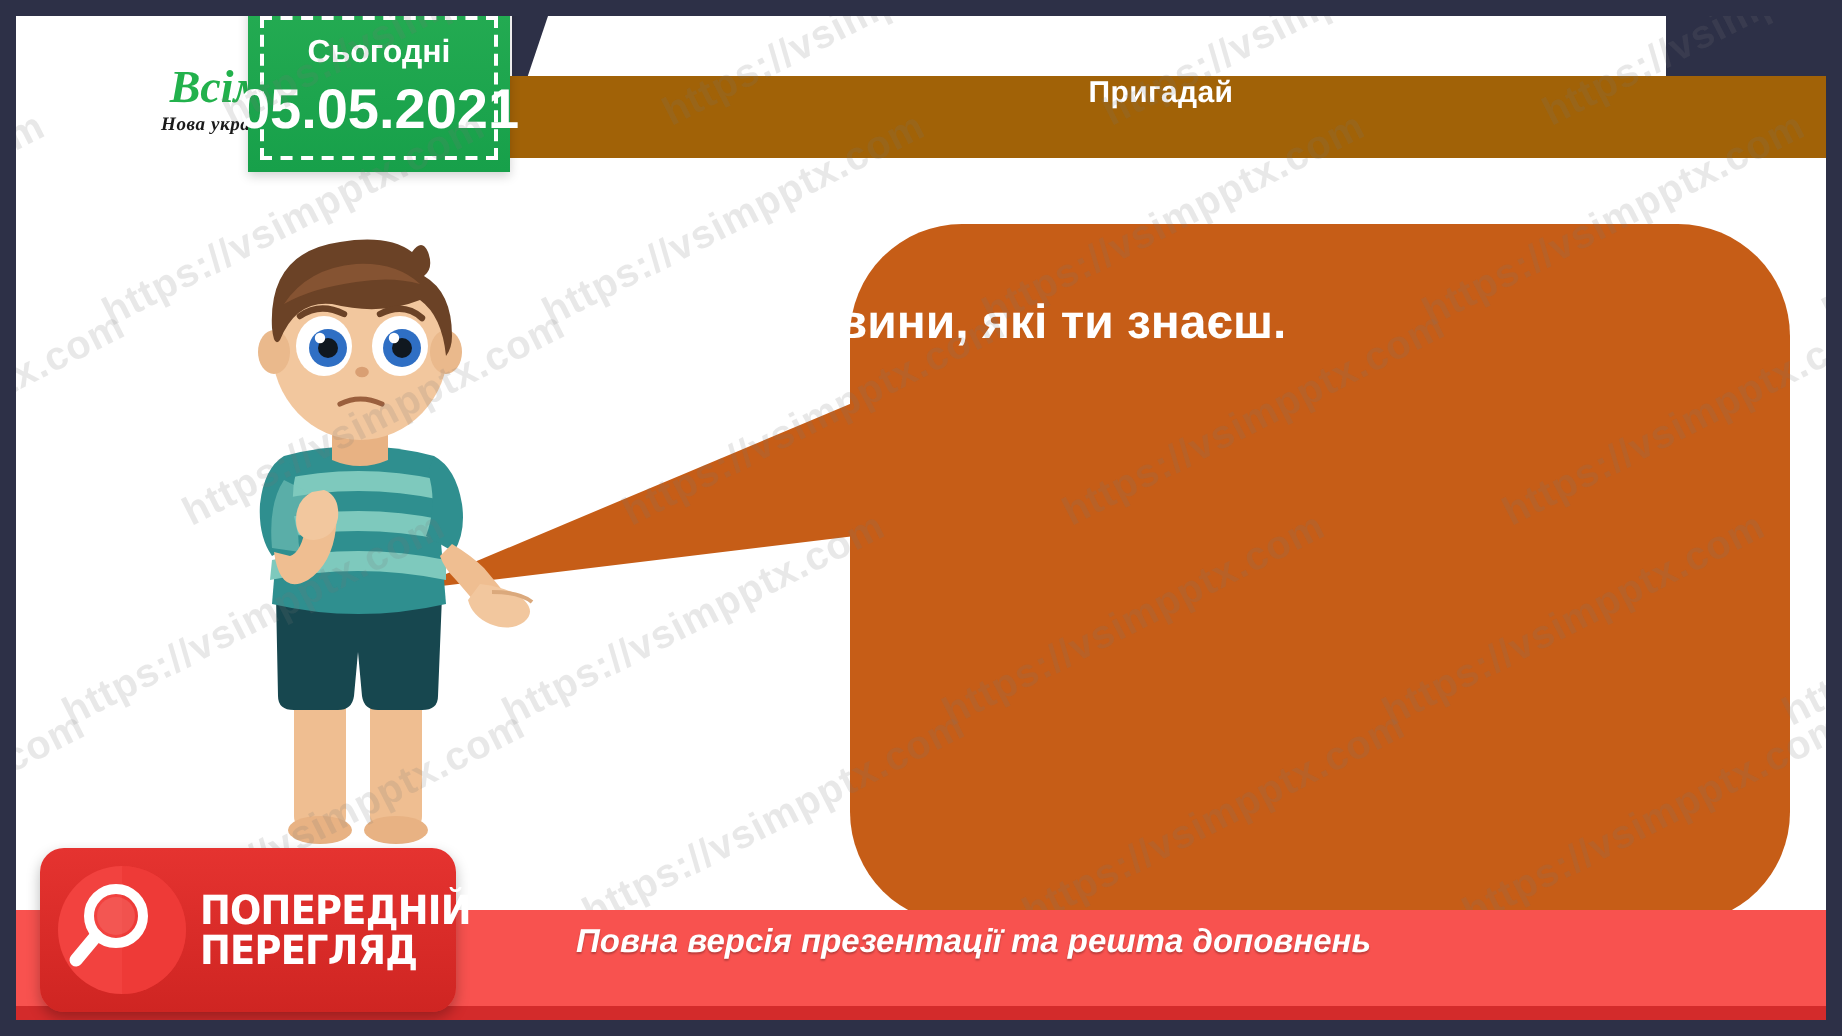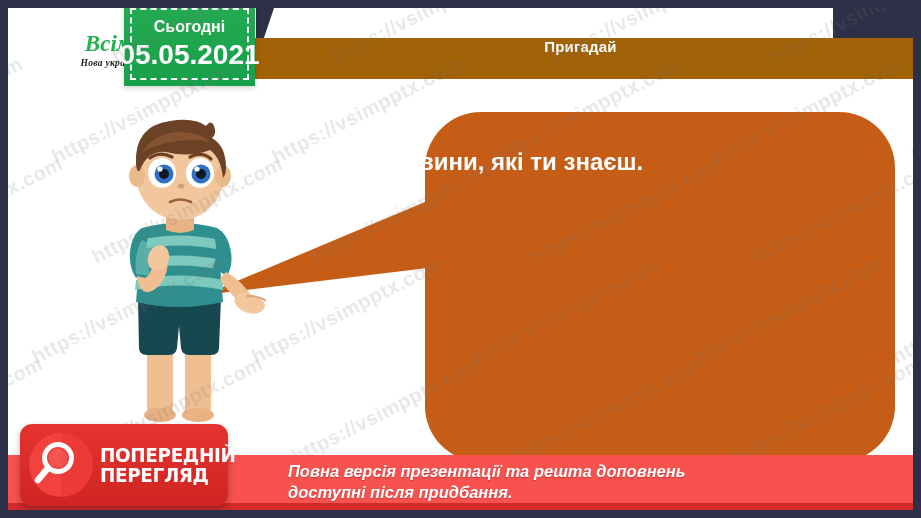--- a/index.html
+++ b/index.html
@@ -406,21 +406,20 @@
     </div>
 
     <div class="today-badge">
       <div class="today-label">Сьогодні</div>
       <div class="today-date">05.05.2021</div>
     </div>
 
     <div class="footer-band">
       <div class="footer-text">
         <div>Повна версія презентації та решта доповнень</div>
-        <div>доступні після придбання.</div>
       </div>
     </div>
 
     <div class="preview-badge">
       <svg class="magnifier" viewBox="0 0 66 66">
         <circle cx="33" cy="33" r="32" fill="#f2423f"></circle>
         <path d="M33 1 A32 32 0 0 1 33 65 Z" fill="#e8312e" opacity="0.45"></path>
         <circle cx="30" cy="26" r="13.5" fill="none" stroke="#ffffff" stroke-width="5"></circle>
         <line x1="20" y1="36" x2="10" y2="48" stroke="#ffffff" stroke-width="6.5" stroke-linecap="round"></line>
         <circle cx="30" cy="26" r="9.5" fill="#f46a66" opacity="0.5"></circle>

